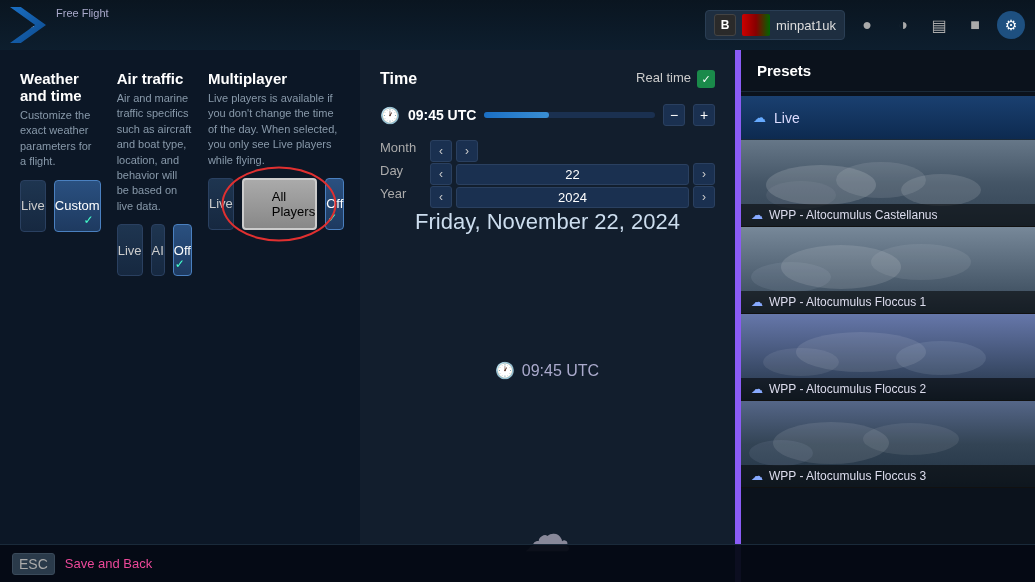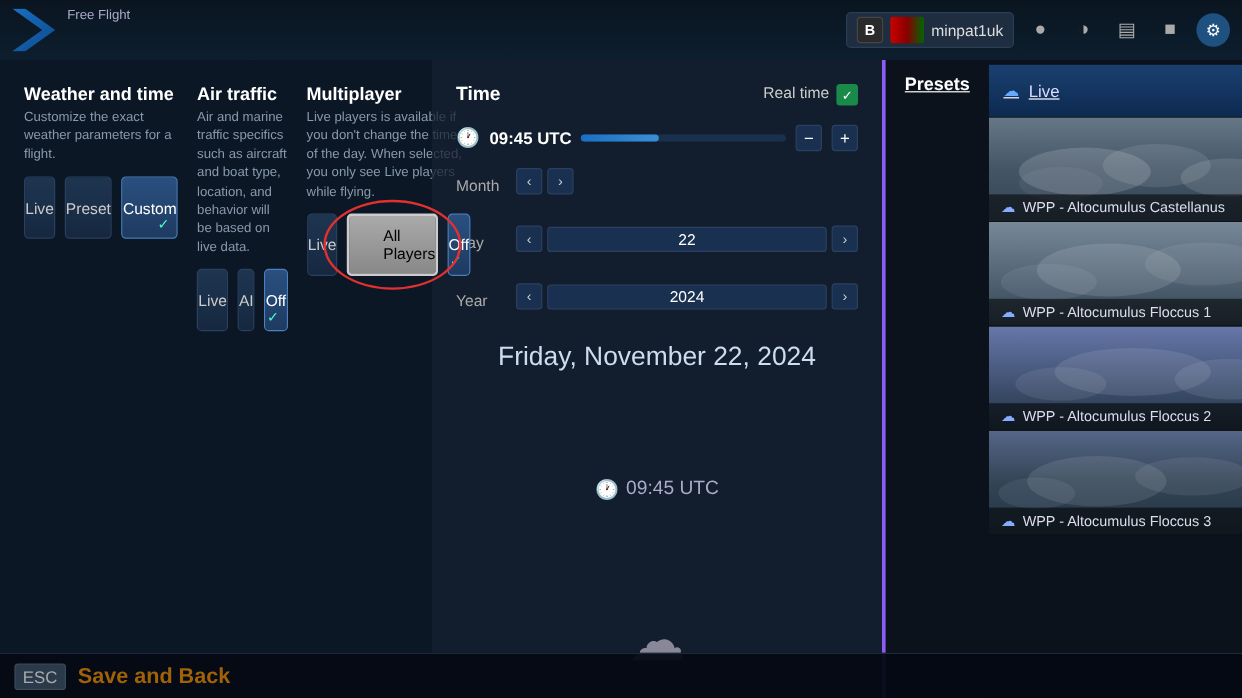--- a/index.html
+++ b/index.html
@@ -262,22 +262,22 @@
       display: flex;
       align-items: center;
       justify-content: center;
       font-size: 14px;
       cursor: pointer;
       color: #fff;
     }
 
     .date-row {
       display: flex;
-      align-items: flex-end;
-      margin-bottom: 26px;
+      align-items: flex-start;
+      margin-bottom: 1px;
     }
     .date-label {
       width: 50px;
       font-size: 13px;
       color: #aaa;
     }
     .date-nav {
       display: flex;
       align-items: center;
       flex: 1;
@@ -329,24 +329,23 @@
     }
     .weather-icon {
       font-size: 48px;
       color: #889;
     }
 
     
     .right-panel {
       width: 300px;
       background: rgba(10, 15, 25, 0.9);
-      border-left: 3px solid #8b5cf6;
-      display: flex;
-      flex-direction: row;
-      text-decoration: underline;
+      border-left: 6px solid #8b5cf6;
+      display: flex;
+      flex-direction: column;
     }
     .presets-header {
       padding: 12px 16px;
       font-size: 15px;
       font-weight: 600;
       border-bottom: 1px solid #1a2a3a;
     }
     .presets-list {
       flex: 1;
       overflow-y: auto;
@@ -434,23 +433,22 @@
     }
     .esc-key {
       background: #2a3a4a;
       border: 1px solid #3a4a5a;
       border-radius: 3px;
       padding: 2px 6px;
       font-size: 14px;
       color: #aaa;
     }
     .save-back-label {
-      font-size: 18px;
-      color: #a16207;
-      font-weight: bold;
+      font-size: 13px;
+      color: #ec4899;
     }
 
     
     .circle-highlight {
       position: absolute;
       width: 115px;
       height: 75px;
       border: 2.5px solid #e03030;
       border-radius: 50%;
       top: 50%;
@@ -488,23 +486,20 @@
 
   <div class="left-panel">
 
     <div>
       <div class="section-title">Weather and time</div>
       <div class="section-desc">Customize the exact weather parameters for a flight.</div>
       <div class="option-row">
         <div class="option-card">
           <span>Live</span>
         </div>
-        <div class="option-card">
-          <span>Preset</span>
-        </div>
         <div class="option-card selected">
           <span>Custom</span>
           <span class="check">✓</span>
         </div>
       </div>
     </div>
 
     <div>
       <div class="section-title">Air traffic</div>
       <div class="section-desc">Air and marine traffic specifics such as aircraft and boat type, location, and behavior will be based on live data.</div>

